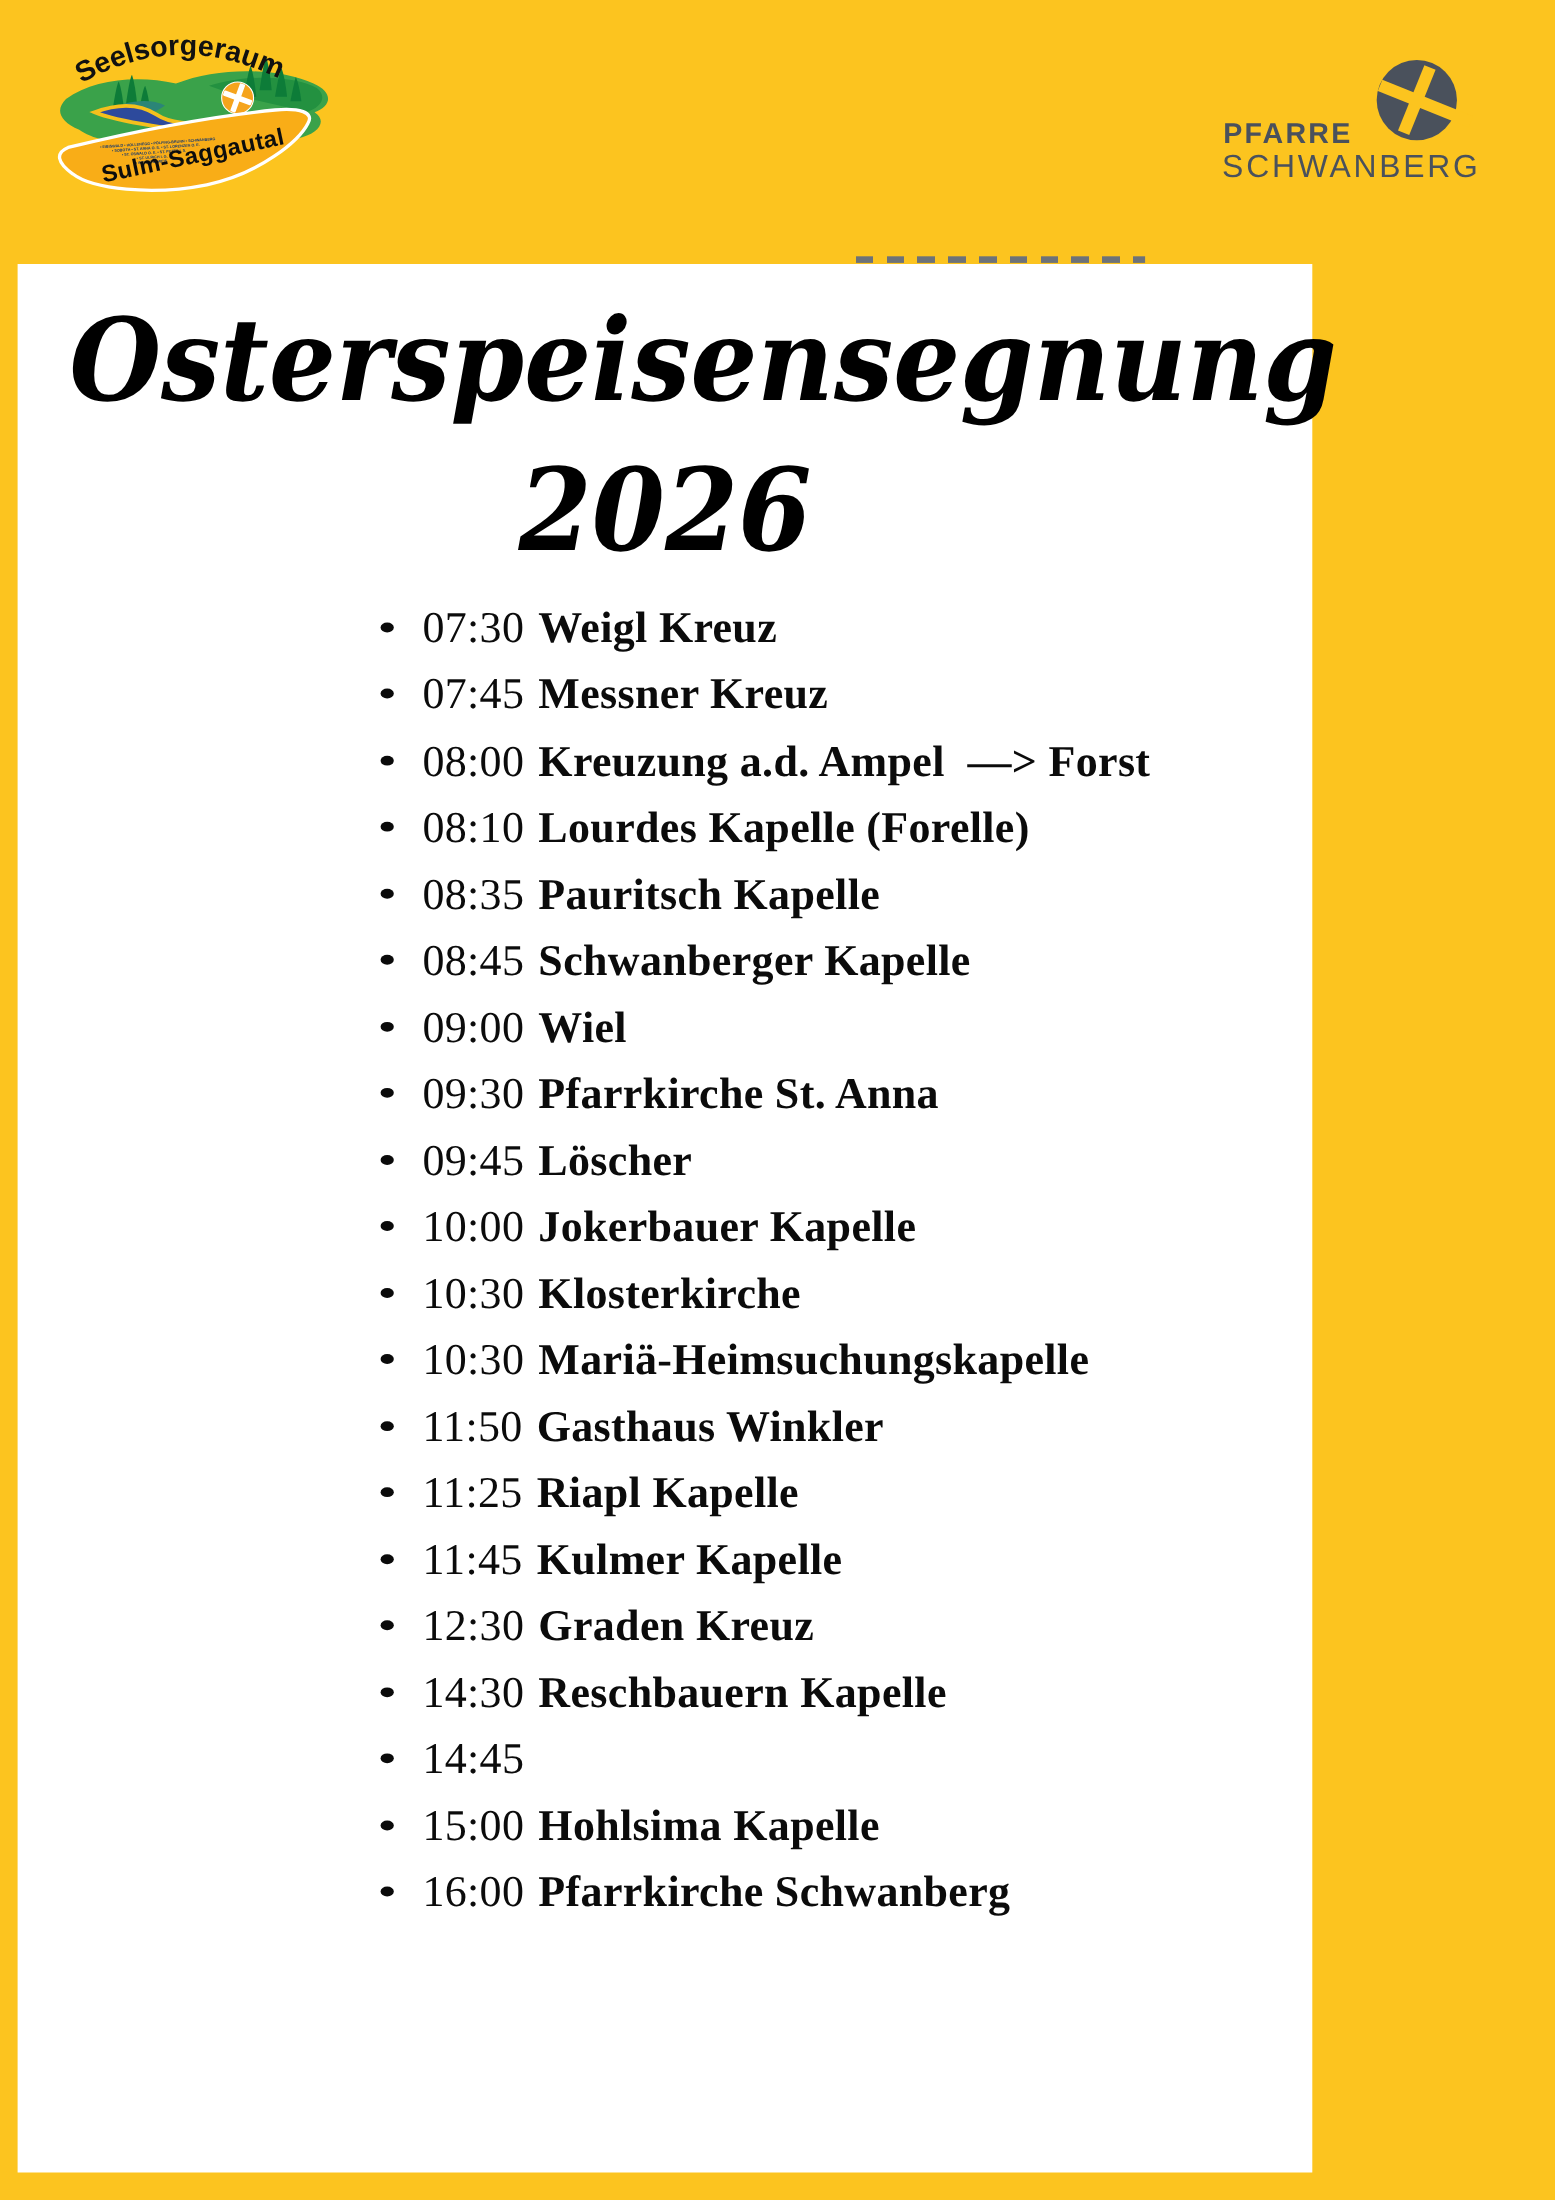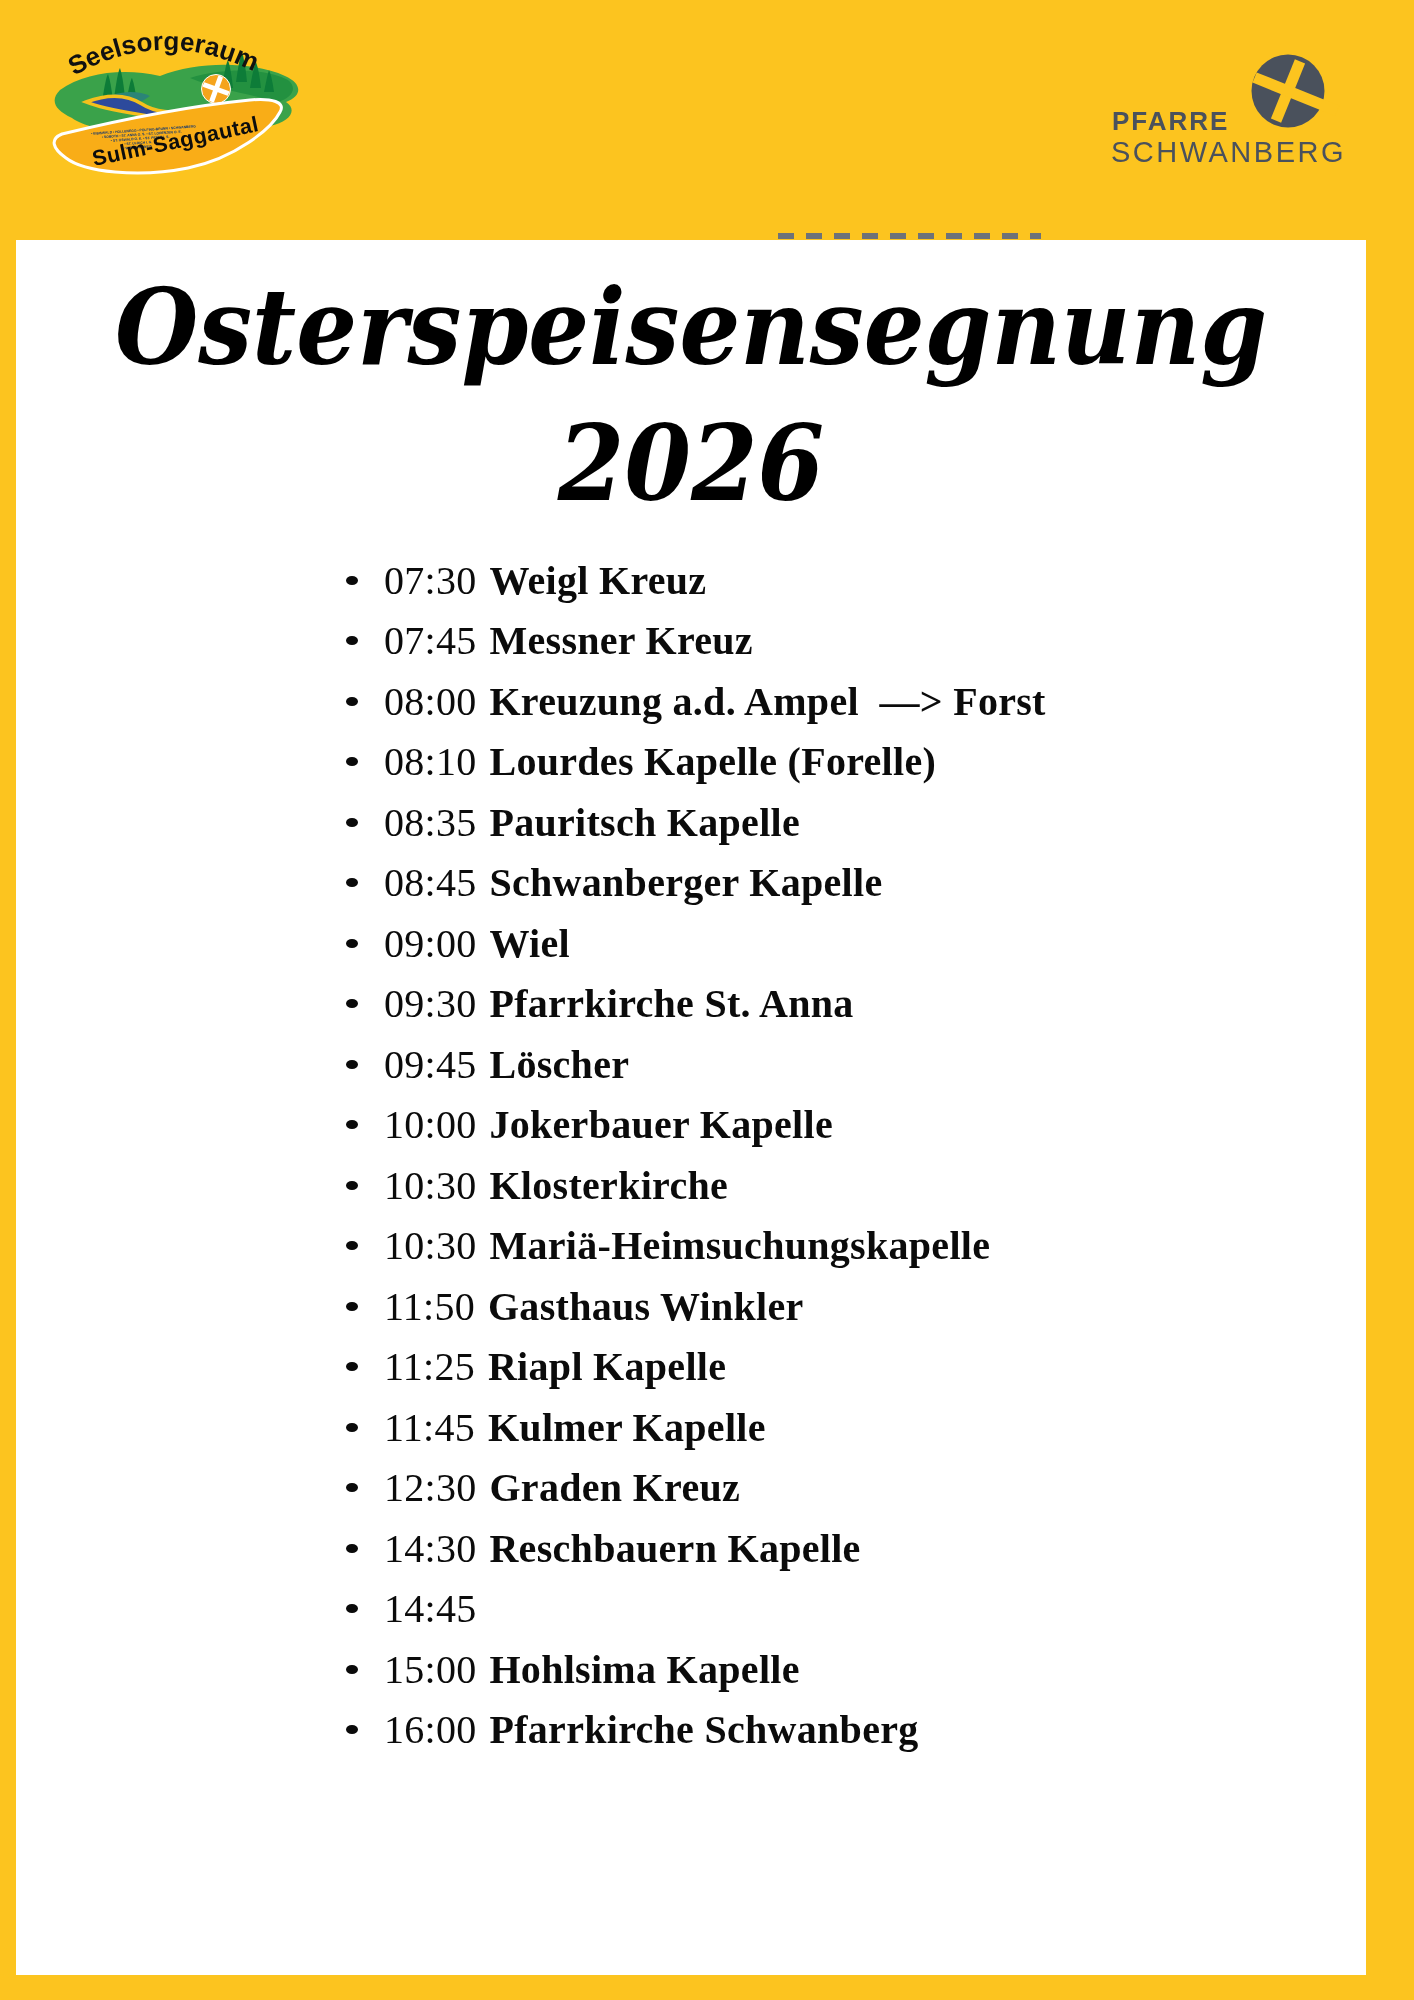--- a/index.html
+++ b/index.html
@@ -3,21 +3,21 @@
 <meta charset="utf-8">
 <style>
   html,body{margin:0;padding:0;}
   .canvas{
     position:relative; width:1414px; height:2000px;
     background:#fcc41f; overflow:hidden;
     font-family:"Liberation Serif", serif; color:#0b0b0b;
   }
   
   .sheet{
-    position:absolute; left:16px; top:240px; width:1350px; height:1735px;
+    position:absolute; left:16px; top:240px; width:1177px; height:1735px;
     background:#ffffff;
   }
   
   .dashes{
     position:absolute; left:778px; top:233px; width:263px; height:6px;
     background:repeating-linear-gradient(90deg,#6d7278 0 16px,rgba(0,0,0,0) 16px 28px);
   }
   
   .logo-left{ position:absolute; left:40px; top:18px; width:270px; height:170px; }
   
@@ -36,21 +36,21 @@
   
   .title{
     position:absolute; top:20px; left:0; width:100%; margin:0;
     text-align:center; font-weight:bold; font-style:italic;
     font-family:"DejaVu Serif", serif;
     font-size:104px; line-height:1.31; color:#000;
     transform:scaleX(0.92); transform-origin:50% 0;
   }
   
   .schedule{
-    position:absolute; left:330px; top:310px; margin:0; padding:0;
+    position:absolute; left:330px; top:300px; margin:0; padding:0;
     list-style:none;
   }
   .row{ height:60.5px; display:flex; align-items:center; }
   .dot{
     width:12px; height:9px; border-radius:50%; background:#0a0a0a;
     margin-right:26px; flex:0 0 auto;
   }
   .time{ font-size:40px; letter-spacing:0.3px; white-space:pre; }
   .place{ font-size:40px; letter-spacing:0.3px; white-space:pre; margin-left:0.32em;font-weight:bold; }
 </style>

